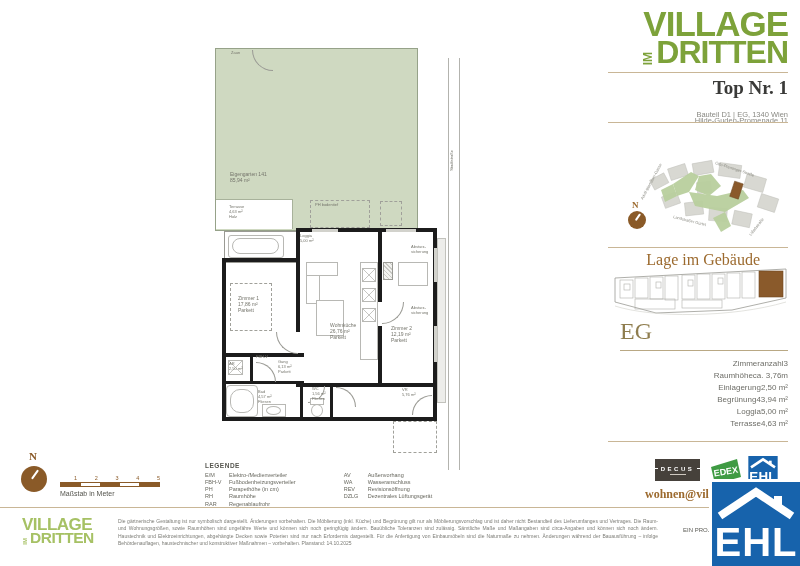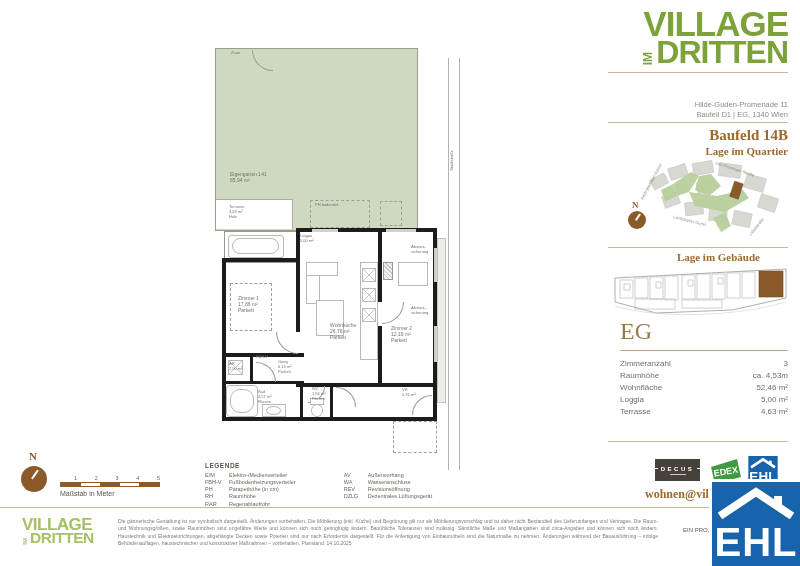--- a/index.html
+++ b/index.html
@@ -16,22 +16,22 @@
   .brandlogo .l2{display:flex;align-items:flex-end;justify-content:flex-end;}
   .brandlogo .im{writing-mode:vertical-rl;transform:rotate(180deg);letter-spacing:0;
                  margin-right:2px;line-height:1;}
   .logo-top{color:#7da23a;font-size:35px;}
   .logo-top .l2{font-size:32px;}
   .logo-top .im{font-size:12px;}
   .logo-bottom{color:#a6c164;font-size:17px;letter-spacing:-0.5px;}
   .logo-bottom .l2{font-size:15.5px;justify-content:flex-start;}
   .logo-bottom .im{font-size:6px;}
   
-  .factrow{display:flex;justify-content:space-between;font-size:8px;color:#6e6e68;
-           padding:1.5px 0;gap:12px;}
+  .factrow{display:flex;justify-content:flex-end;font-size:8px;color:#6e6e68;
+           padding:1.5px 0;}
   
   .wall{position:absolute;background:#1c1c1c;}
   .thinln{position:absolute;background:#b3b3ae;}
   .furn{position:absolute;border:1px solid #b8b8b4;background:#fff;}
   .dash{position:absolute;border:1px dashed #a0a09a;}
   .win{position:absolute;background:#d2d2cc;}
   .door{position:absolute;border:0 solid #9a9a94;}
   .d-se{border-right-width:1px;border-bottom-width:1px;border-bottom-right-radius:100%;}
   .d-sw{border-left-width:1px;border-bottom-width:1px;border-bottom-left-radius:100%;}
   .d-ne{border-right-width:1px;border-top-width:1px;border-top-right-radius:100%;}
@@ -203,26 +203,25 @@
 
   <div class="abs brandlogo logo-top rt" style="left:608px;top:10px;width:180px;">
     <span class="l1">VILLAGE</span>
     <span class="l2">
         <span class="im">IM</span>
       <span>DRITTEN</span>
       </span>
   </div>
 
   <div class="rule" style="left:608px;top:72px;width:180px;"></div>
-  <div class="abs rt" style="left:608px;top:100px;width:180px;font-size:7.5px;color:#8a8a84;">Hilde-Guden-Promenade 11</div>
+  <div class="abs ser rt" style="left:608px;top:77px;width:180px;font-size:19px;font-weight:bold;color:#3a3a38;">Top Nr. 1</div>
+  <div class="abs rt" style="left:608px;top:116px;width:180px;font-size:7.5px;color:#8a8a84;">Hilde-Guden-Promenade 11</div>
   <div class="abs rt" style="left:608px;top:110px;width:180px;font-size:7.5px;color:#8a8a84;">Bauteil D1 | EG, 1340 Wien</div>
   <div class="rule" style="left:608px;top:122px;width:180px;"></div>
 
-  <div class="abs ser brown rt" style="left:608px;top:127px;width:180px;font-size:15px;font-weight:bold;">Baufeld 14B</div>
-  <div class="abs ser brown rt" style="left:608px;top:145px;width:180px;font-size:11px;font-weight:bold;">Lage im Quartier</div>
 
   <svg class="abs" style="left:633px;top:156px;" width="157" height="85" viewBox="0 0 157 85">
     <g fill="#d8d8d2" stroke="#c0c0ba" stroke-width="0.5">
       <rect x="18" y="20" width="16" height="11" transform="rotate(-28 26 25)"></rect>
       <rect x="36" y="10" width="18" height="12" transform="rotate(-18 45 16)"></rect>
       <rect x="60" y="6" width="20" height="12" transform="rotate(-10 70 12)"></rect>
       <rect x="86" y="8" width="22" height="13" transform="rotate(8 97 14)"></rect>
       <rect x="112" y="20" width="20" height="14" transform="rotate(16 122 27)"></rect>
       <rect x="126" y="40" width="18" height="14" transform="rotate(18 135 47)"></rect>
       <rect x="30" y="38" width="16" height="12" transform="rotate(-20 38 44)"></rect>
@@ -246,21 +245,21 @@
       <text x="118" y="80" transform="rotate(-52 118 80)">Litfaßstraße</text>
     </g>
   </svg>
 
   <div class="abs ser brown" style="left:632px;top:200px;font-size:9px;font-weight:bold;">N</div>
   <div class="compass" style="left:628px;top:211px;width:18px;height:18px;">
     <div class="needle" style="left:9px;top:2px;width:1.5px;height:8px;transform:rotate(35deg);"></div>
   </div>
 
   <div class="rule" style="left:608px;top:247px;width:180px;"></div>
-  <div class="abs ser brown rt" style="left:580px;top:251px;width:180px;font-size:11px;font-weight:bold;">Lage im Gebäude</div>
+  <div class="abs ser brown rt" style="left:580px;top:251px;width:180px;font-size:16px;font-weight:normal;">Lage im Gebäude</div>
 
   <svg class="abs" style="left:612px;top:266px;" width="178" height="62" viewBox="0 0 178 62">
     <path d="M3,12 L174,3 L174,32 L120,44 L44,47 L3,36 Z" fill="#fff" stroke="#9a9a94" stroke-width="0.8"></path>
     <g fill="none" stroke="#b0b0aa" stroke-width="0.6">
       <rect x="8" y="14" width="13" height="18"></rect>
         <rect x="23" y="12" width="13" height="20"></rect>
       <rect x="38" y="11" width="13" height="22"></rect>
         <rect x="53" y="10" width="13" height="24"></rect>
       <rect x="70" y="9" width="13" height="24"></rect>
         <rect x="85" y="8" width="13" height="25"></rect>
@@ -281,25 +280,29 @@
   <div class="abs ser" style="left:620px;top:318px;font-size:24px;color:#8f7d4e;">EG</div>
   <div class="rule" style="left:620px;top:350px;width:168px;background:#b9a884;"></div>
 
   <div class="abs" style="left:620px;top:357px;width:168px;">
     <div class="factrow">
         <span>Zimmeranzahl</span>
         <span>3</span>
       </div>
     <div class="factrow">
         <span>Raumhöhe</span>
-        <span>ca. 4,53m</span>
-      </div>
-    <div class="factrow">
-        <span>Wohnfläche</span>
-        <span>52,46 m²</span>
+        <span>ca. 3,76m</span>
+      </div>
+    <div class="factrow">
+        <span>Einlagerung</span>
+        <span>2,50 m²</span>
+      </div>
+    <div class="factrow">
+        <span>Begrünung</span>
+        <span>43,94 m²</span>
       </div>
     <div class="factrow">
         <span>Loggia</span>
         <span>5,00 m²</span>
       </div>
     <div class="factrow">
         <span>Terrasse</span>
         <span>4,63 m²</span>
       </div>
   </div>

